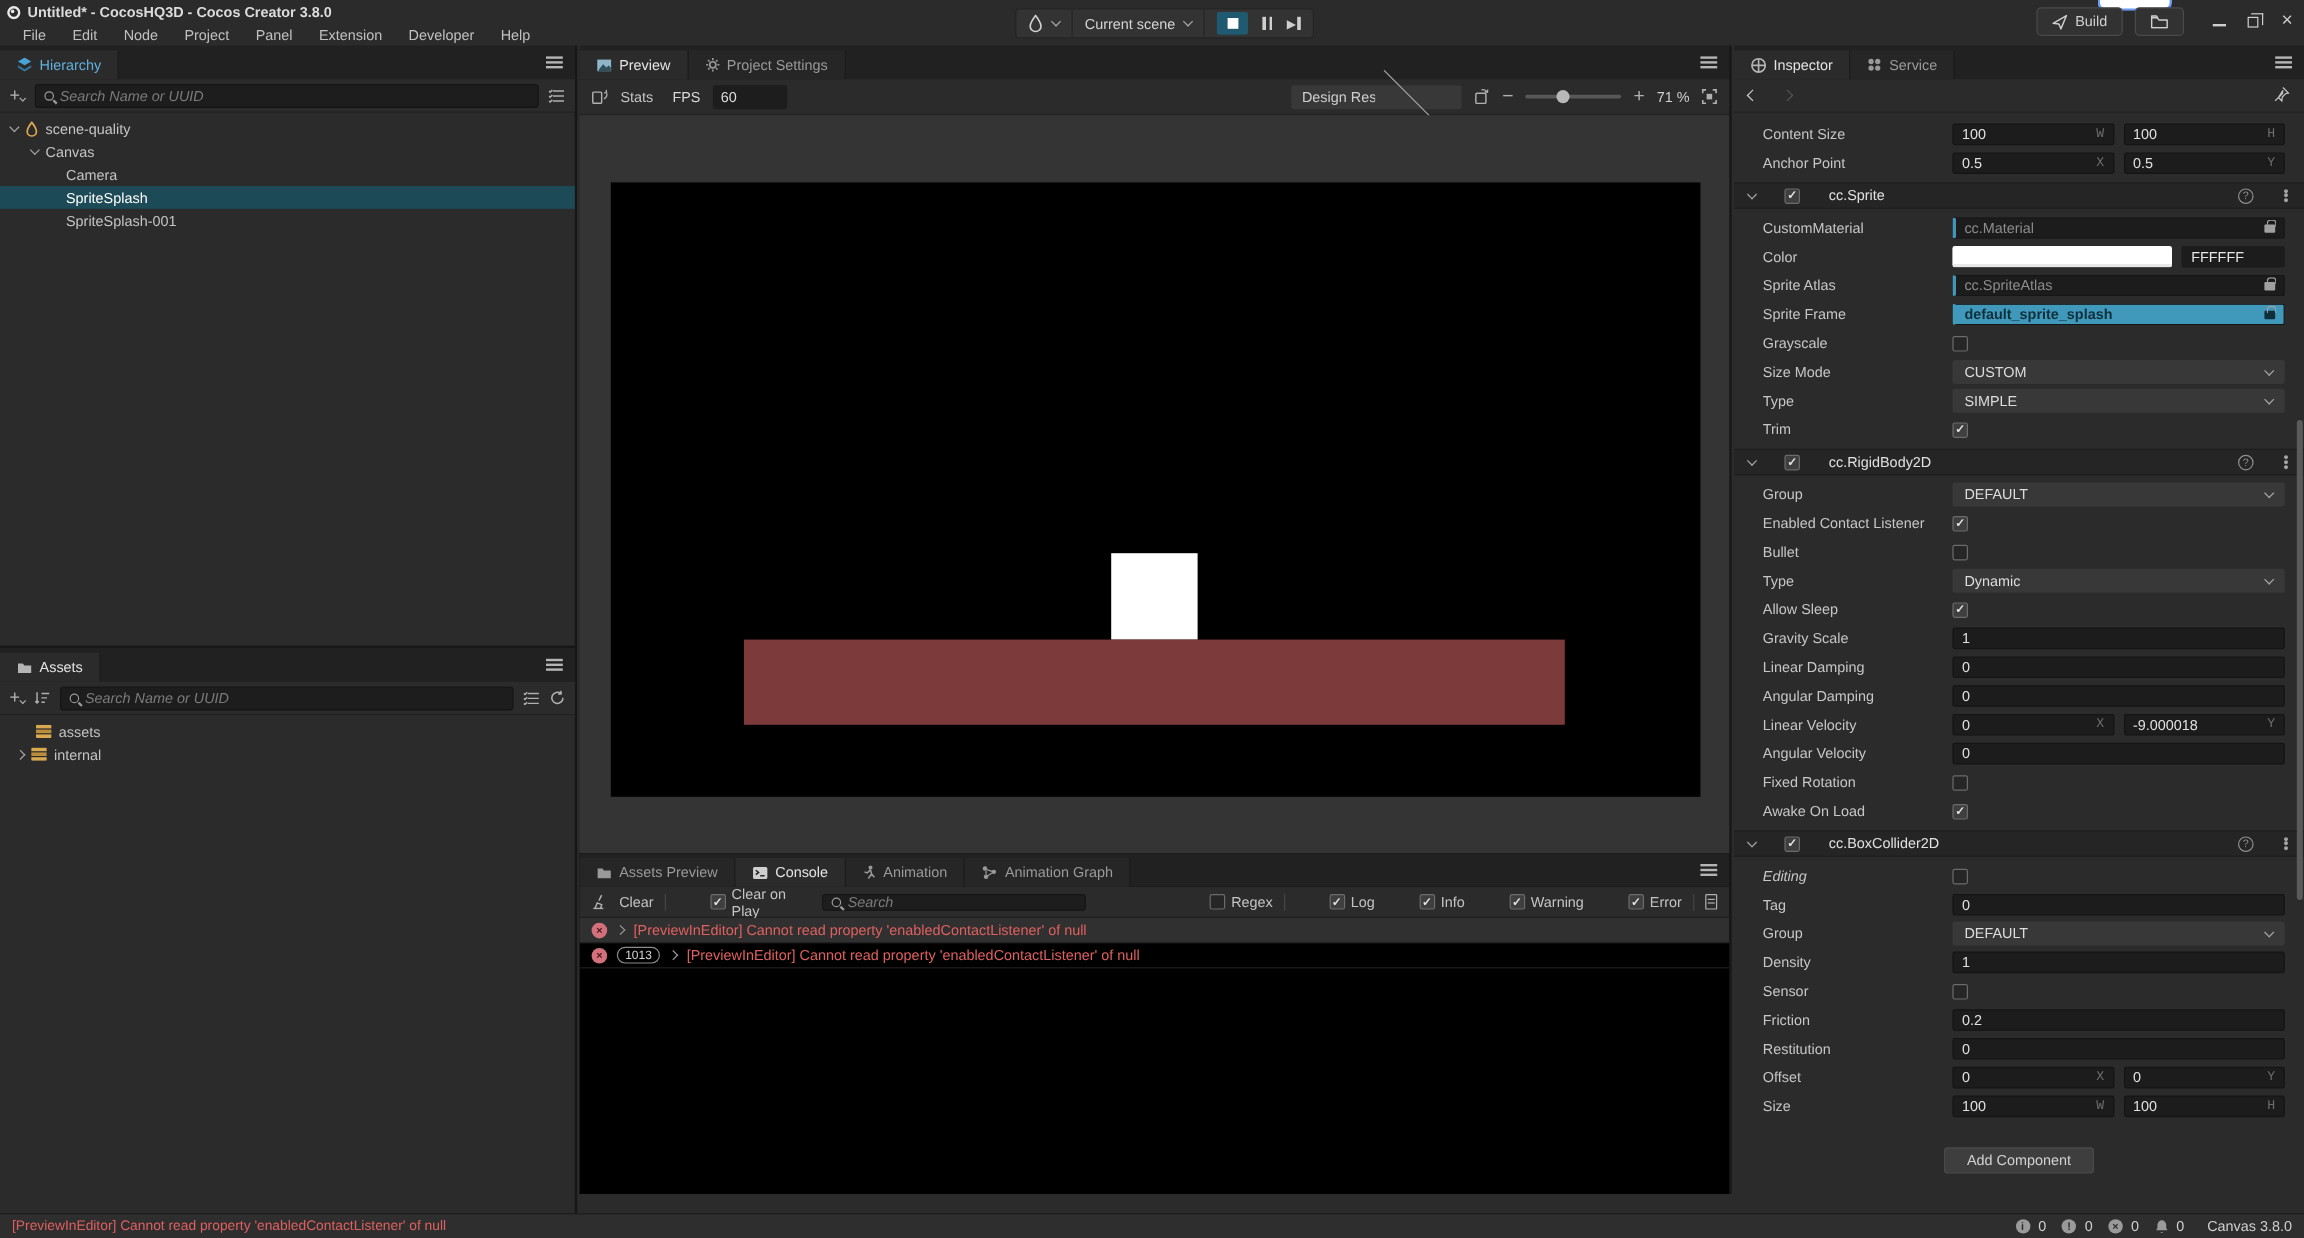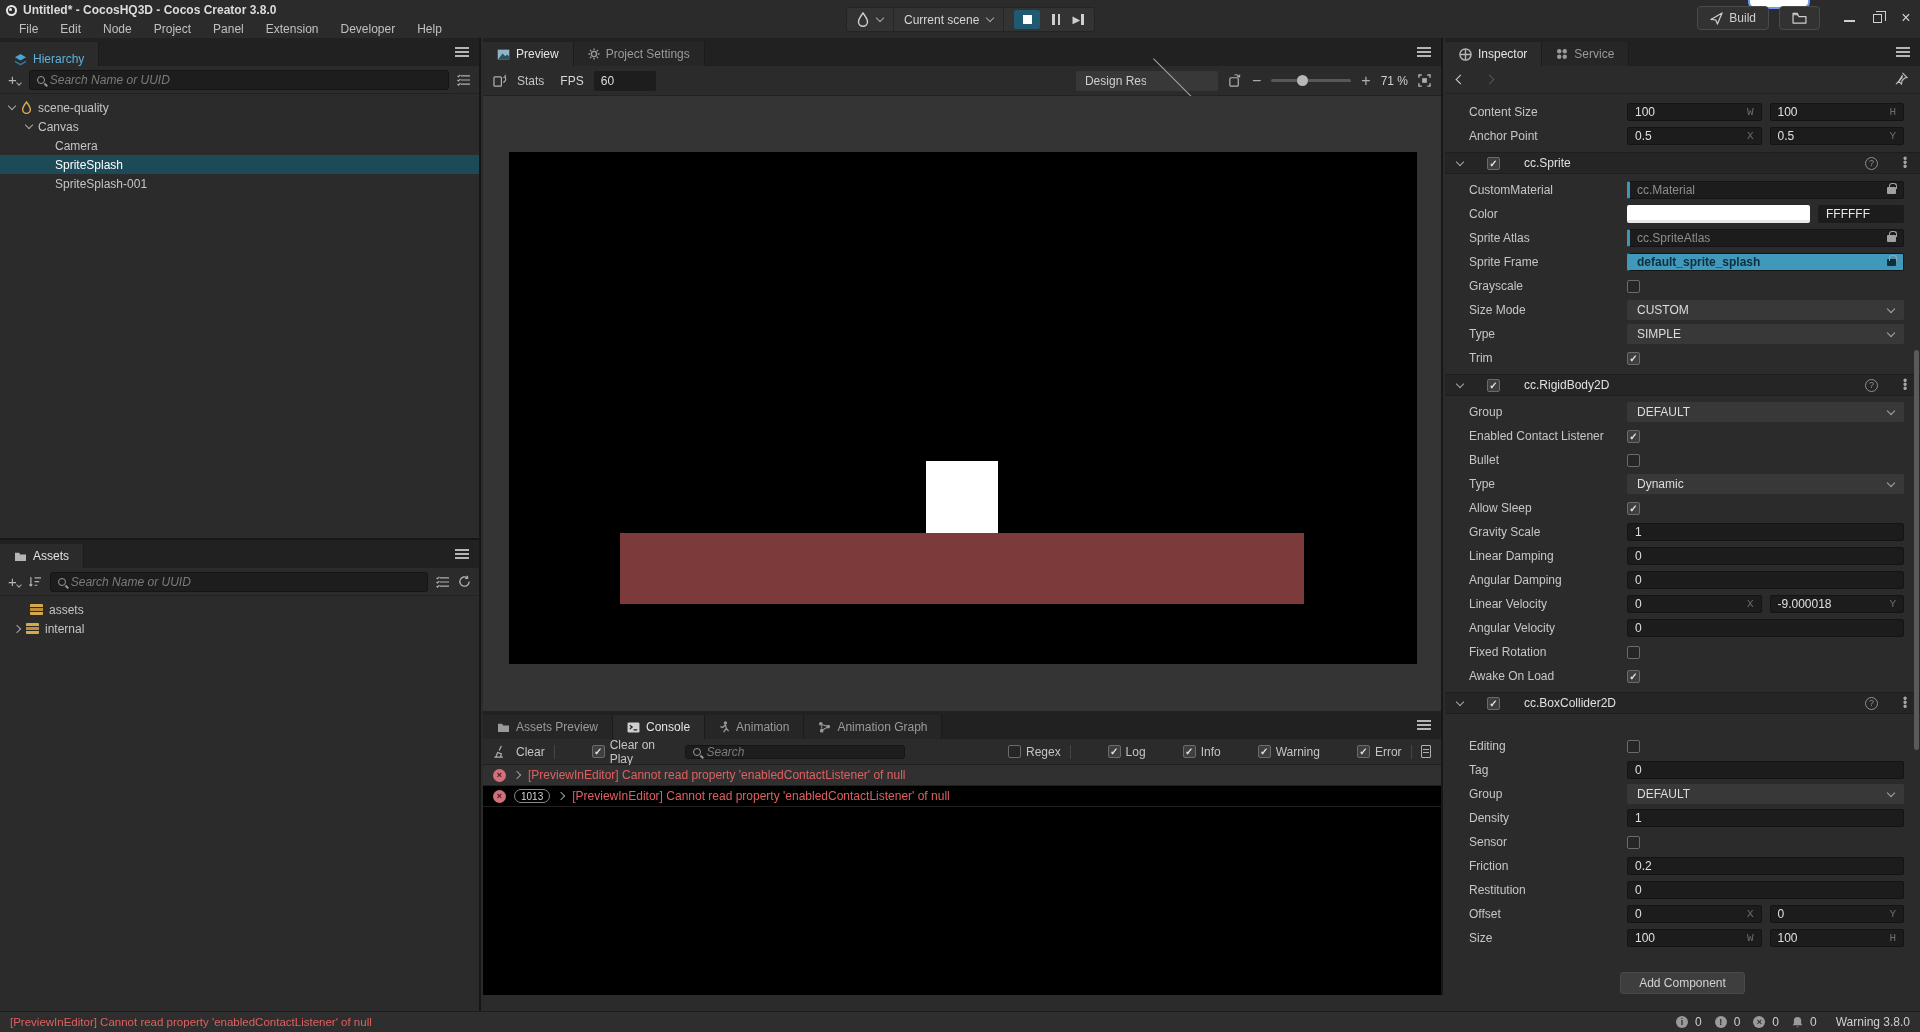--- a/index.html
+++ b/index.html
@@ -37,21 +37,21 @@
 
   
   .main { position:absolute; top:38px; left:0; right:0; bottom:21px; }
   .col-left { position:absolute; left:0; top:0; bottom:0; width:481px; border-right:2px solid #171717; }
   .col-center { position:absolute; left:483px; top:0; bottom:16px; width:960px; border-right:2px solid #171717; display:flex; flex-direction:column; }
   .col-right { position:absolute; right:0; top:0; bottom:0; width:475px; display:flex; flex-direction:column; }
 
   .tabstrip { height:28px; background:#212121; display:flex; align-items:flex-end; position:relative; flex:none; }
   .tab { height:24px; display:flex; align-items:center; gap:6px; padding:0 14px; background:#262626; color:#9a9a9a; font-size:12px; border-right:1px solid #1b1b1b; }
   .tab.active { background:#2b2b2b; color:#e4e4e4; }
-  .tab.active.focus-blue { color:#5fb0dc;align-items:flex-end; }
+  .tab.active.focus-blue { color:#5fb0dc; }
   .panel-menu { position:absolute; right:10px; top:7px; width:14px; }
   .panel-menu i, .hamb i { display:block; height:2px; background:#b5b5b5; margin:2px 0; }
 
   .toolbar { height:28px; display:flex; align-items:center; padding:0 8px; gap:8px; background:#2b2b2b; border-bottom:1px solid #222; flex:none; }
   .search-box { flex:1; height:20px; background:#1d1d1d; border:1px solid #151515; border-radius:3px; display:flex; align-items:center; padding:0 7px; gap:5px; }
   .search-box input { flex:1; background:transparent; border:none; outline:none; color:#ddd; font-style:italic; font-size:12px; font-family:"Liberation Sans", sans-serif; }
   .search-box input::placeholder { color:#7b7b7b; }
   .mag { width:8px; height:8px; border:1.6px solid #9a9a9a; border-radius:50%; position:relative; flex:none; }
   .mag::after { content:""; position:absolute; width:4px; height:1.6px; background:#9a9a9a; transform:rotate(45deg); left:6px; top:7px; }
   .tool-glyph { color:#b0b0b0; font-size:14px; line-height:1; }
@@ -694,21 +694,21 @@
           </div>
       </div>
 
       <div class="sec-head">
         <span class="chev down"></span>
         <span class="cb checked"></span>
         <span class="sec-title">cc.BoxCollider2D</span>
         <span class="help-q">?</span>
         <span class="vdots">•<br>•<br>•</span>
       </div>
-      <div class="row" style="margin-top:20px;">
+      <div class="row" style="margin-top:4px;font-style:italic;">
         <span class="label">Editing</span>
         <div class="ctrl">
             <span class="cb"></span>
           </div>
       </div>
       <div class="row">
         <span class="label">Tag</span>
         <div class="ctrl">
             <div class="tinput">
               <span>0</span>
@@ -801,15 +801,15 @@
     <span class="sb-count">0</span>
     <span class="sb-circle">×</span>
     <span class="sb-count">0</span>
     <span class="bell">
       <svg width="11" height="12" viewBox="0 0 12 13">
           <path d="M6 1 a4 4 0 0 1 4 4 v3 l1.2 2 H0.8 L2 8 V5 a4 4 0 0 1 4-4 Z" fill="#9a9a9a"></path>
           <path d="M4.7 11.5 a1.4 1.4 0 0 0 2.6 0" fill="#9a9a9a"></path>
         </svg>
     </span>
     <span class="sb-count">0</span>
-    <span class="version">Warning 3.8.0</span>
+    <span class="version">Canvas 3.8.0</span>
   </div>
 </div>
 
 </body></html>

